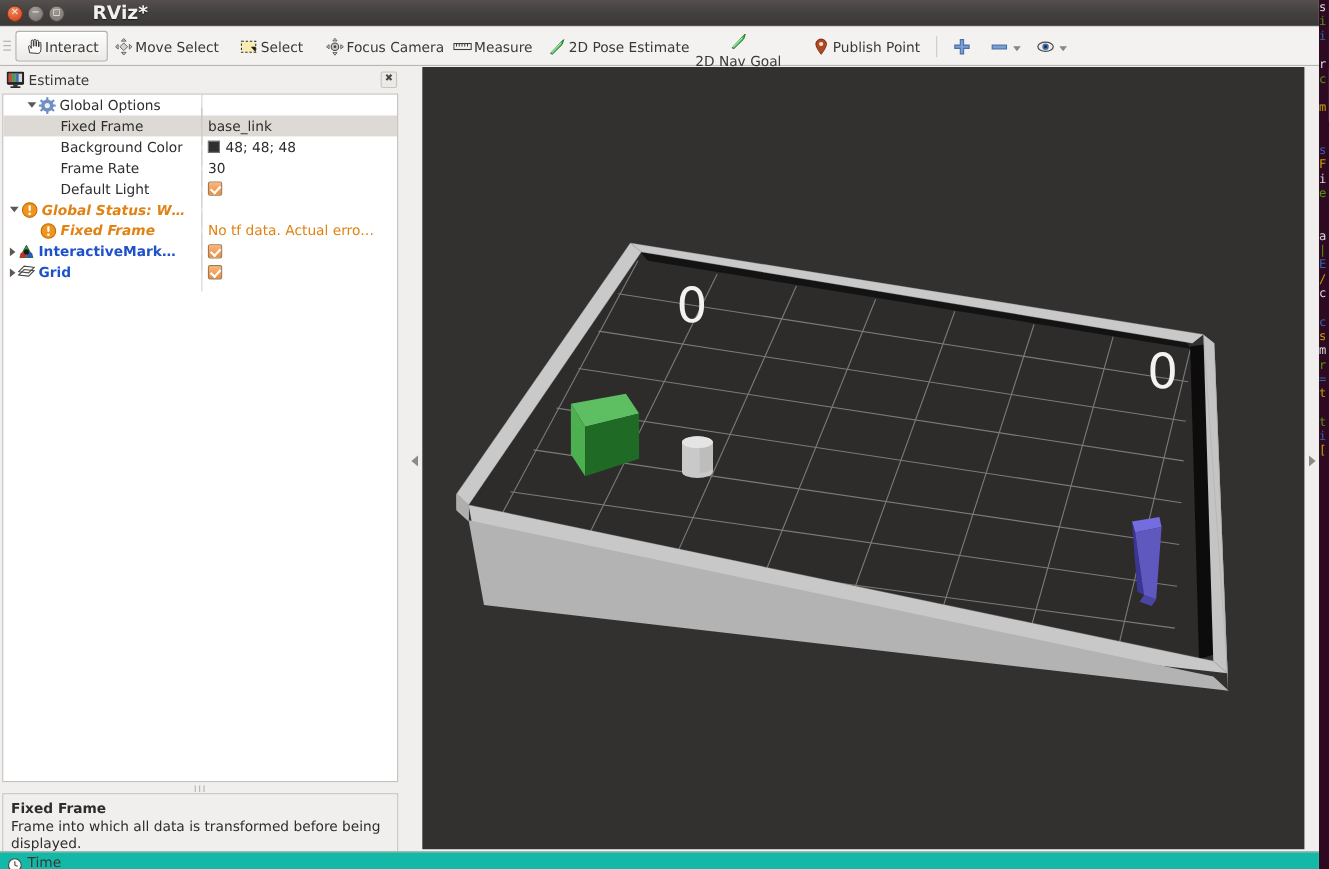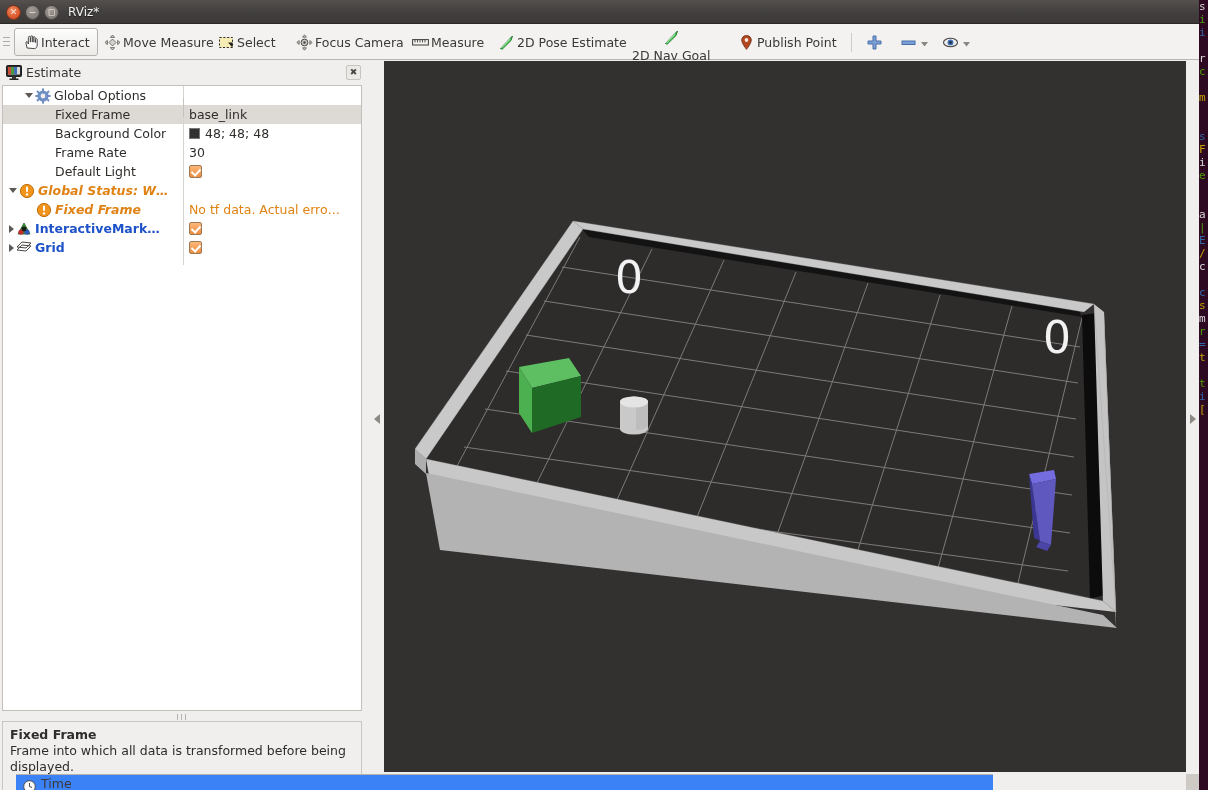--- a/index.html
+++ b/index.html
@@ -59,22 +59,22 @@
     position: absolute; top: 5px; width: 15px; height: 15px; border-radius: 50%;
     border: 1px solid rgba(0,0,0,.45);
     display: flex; align-items: center; justify-content: center;
     font-size: 9px; line-height: 1; color: #f6e6df;
     font-family: "DejaVu Sans", sans-serif;
   }
   #btn-close { left: 6px;  background: radial-gradient(circle at 40% 30%, #f08a5c, #d8522a 70%); }
   #btn-min   { left: 25px; background: radial-gradient(circle at 40% 30%, #a09b96, #827d79 70%); }
   #btn-max   { left: 44px; background: radial-gradient(circle at 40% 30%, #a09b96, #827d79 70%); }
   #window-title {
-    position: absolute; left: 68px; top: 3px; height: 19px; line-height: 19px;
-    color: #f3f1ef; font-size: 12px; font-weight: normal;
+    position: absolute; left: 84px; top: 3px; height: 19px; line-height: 19px;
+    color: #f3f1ef; font-size: 17px; font-weight: bold;
     text-shadow: 0 1px 1px rgba(0,0,0,.6);
   }
 
   
   #toolbar {
     position: absolute; left: 0; top: 24px; width: 1199px; height: 36px;
     background: #f3f2f0;
     border-bottom: 1px solid #b9b6b2;
   }
   #toolbar-grip {
@@ -171,22 +171,22 @@
   }
   #descbox {
     position: absolute; left: 2px; top: 660px; width: 360px; height: 73px;
     background: #f0efed; border: 1px solid #cac6c2;
     padding: 5px 7px; font-size: 12.5px; color: #2f2c2a; line-height: 16px;
   }
   #desc-title { font-weight: bold; }
 
   
   #time-dock {
-    position: absolute; left: 16px; top: 774px; width: 977px; height: 16px;
-    background: #3b82f6;
+    position: absolute; left: 0; top: 774px; width: 1199px; height: 16px;
+    background: #14b8a6;
     border-top: 1px solid #b5b1ad;
   }
   #time-icon { position: absolute; left: 7px; top: 3px; width: 13px; height: 13px; }
   #time-title {
     position: absolute; left: 25px; top: 1px; height: 15px; line-height: 15px;
     font-size: 12.5px; color: #3b3835;
   }
 
   
   #render-view {
@@ -252,21 +252,21 @@
         <div class="tbtn" style="left: 96px;">
           <span class="tico"><svg width="17" height="17" viewBox="0 0 17 17">
               <g fill="#d6d3cf" stroke="#5a5754" stroke-width="0.8">
                 <polygon points="8.5,1 10.6,3.4 6.4,3.4"></polygon>
                 <polygon points="8.5,16 10.6,13.6 6.4,13.6"></polygon>
                 <polygon points="1,8.5 3.4,6.4 3.4,10.6"></polygon>
                 <polygon points="16,8.5 13.6,6.4 13.6,10.6"></polygon>
                 <polygon points="8.5,5 12,8.5 8.5,12 5,8.5"></polygon>
               </g>
             </svg></span>
-          <span>Move Measure</span>
+          <span>Move Select</span>
         </div>
         <div class="tbtn" style="left: 210px;">
           <span class="tico"><svg width="17" height="17" viewBox="0 0 17 17">
               <rect x="1.5" y="3.5" width="13" height="10" fill="#f7edb4" stroke="#35312c" stroke-width="1" stroke-dasharray="2.2 1.6"></rect>
               <path d="M10 8.5 L14.5 13.5 L14.5 8.5 z" fill="#1e1c19"></path>
             </svg></span>
           <span>Select</span>
         </div>
         <div class="tbtn" style="left: 288px;">
           <span class="tico"><svg width="17" height="17" viewBox="0 0 17 17">

